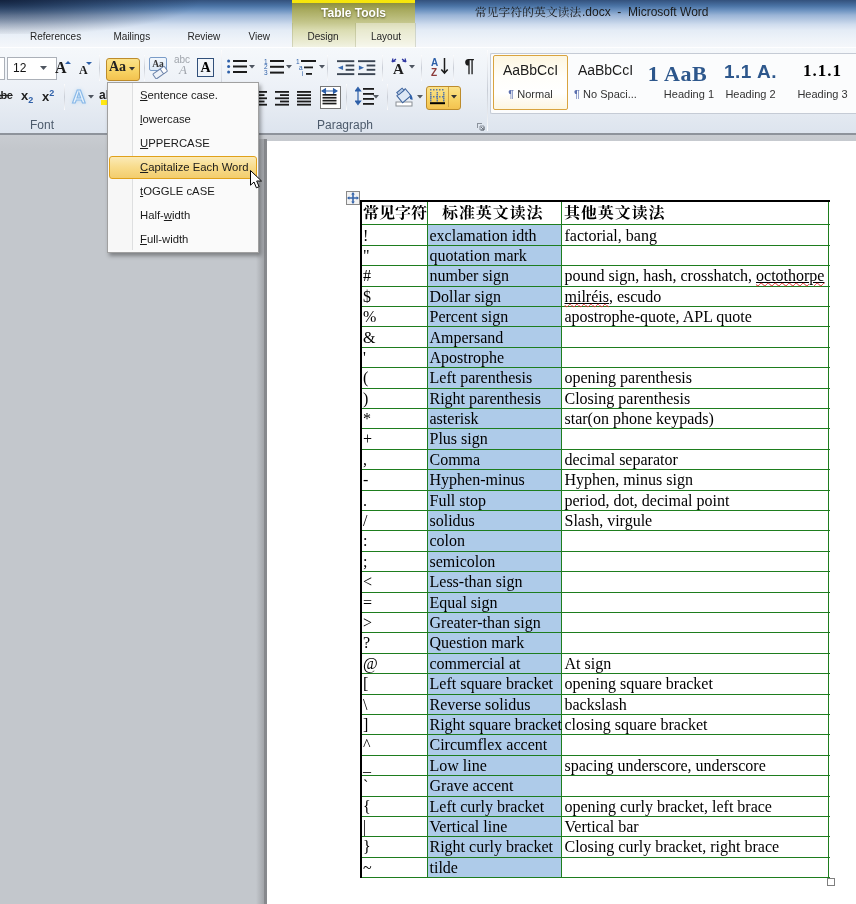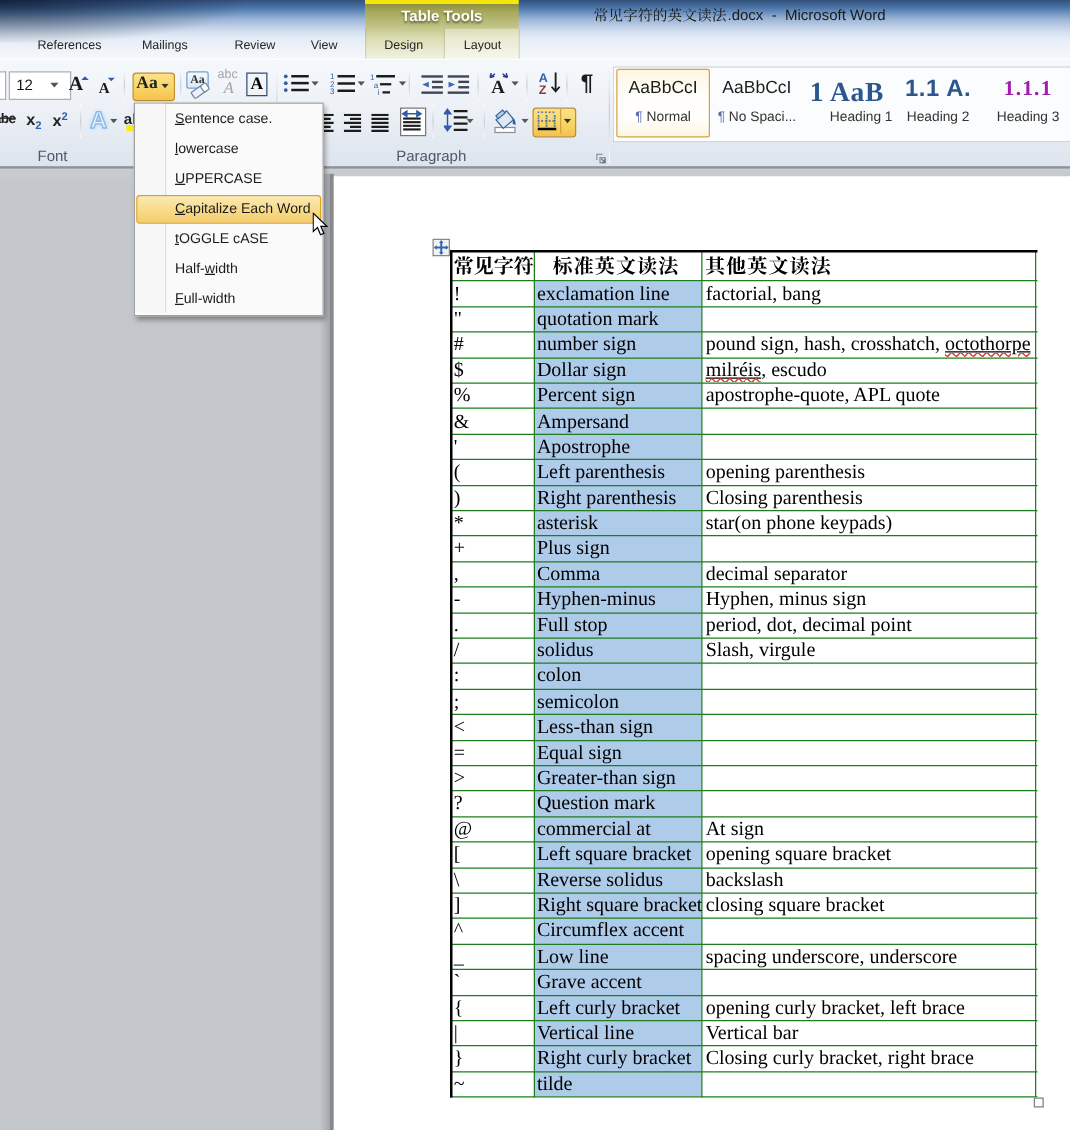--- a/index.html
+++ b/index.html
@@ -254,21 +254,21 @@
 <div class="ab" style="left:490px;top:53px;width:366px;height:59px;background:#fbfcfd;border:1px solid #c5cbd5;border-right:none;border-radius:2px 0 0 2px"></div>
 <div class="ab" style="left:493px;top:55px;width:73px;height:53px;border:1.5px solid #d9a43f;border-radius:2px;background:linear-gradient(#fdf6e0,#fffefa 40%,#fff 70%,#fdf6e0)"></div>
 <div class="ab" style="left:495px;top:61px;width:71px;text-align:center;white-space:nowrap;overflow:hidden"><span style="font-size:14px;color:#1c1c1c">AaBbCcI</span></div>
 <div class="ab" style="left:495px;top:88px;width:71px;text-align:center;font-size:11px;color:#333;white-space:nowrap"><span style="color:#5b6fae">¶</span> Normal</div>
 <div class="ab" style="left:570px;top:61px;width:71px;text-align:center;white-space:nowrap;overflow:hidden"><span style="font-size:14px;color:#1c1c1c">AaBbCcI</span></div>
 <div class="ab" style="left:570px;top:88px;width:71px;text-align:center;font-size:11px;color:#333;white-space:nowrap"><span style="color:#5b6fae">¶</span> No Spaci...</div>
 <div class="ab" style="left:641px;top:61px;width:73px;text-align:center;white-space:nowrap;overflow:hidden"><span style="font-size:22px;letter-spacing:.5px;font-weight:bold;color:#2d578c;font-family:'Liberation Serif'">1 AaB</span></div>
 <div class="ab" style="left:641px;top:88px;width:73px;text-align:right;font-size:11px;color:#333;white-space:nowrap">Heading 1</div>
 <div class="ab" style="left:714px;top:61px;width:73px;text-align:center;white-space:nowrap;overflow:hidden"><span style="font-size:19px;letter-spacing:.5px;font-weight:bold;color:#2d578c;font-family:Liberation Sans, sans-serif">1.1 A.</span></div>
 <div class="ab" style="left:714px;top:88px;width:73px;text-align:center;font-size:11px;color:#333;white-space:nowrap">Heading 2</div>
-<div class="ab" style="left:787px;top:61px;width:71px;text-align:center;white-space:nowrap;overflow:hidden"><span style="font-size:17px;letter-spacing:1px;font-weight:bold;color:#a21caf;font-family:'Liberation Serif'">1.1.1</span></div>
+<div class="ab" style="left:787px;top:61px;width:71px;text-align:center;white-space:nowrap;overflow:hidden"><span style="font-size:17px;letter-spacing:1px;font-weight:bold;color:#000000;font-family:'Liberation Serif'">1.1.1</span></div>
 <div class="ab" style="left:787px;top:88px;width:71px;text-align:center;font-size:11px;color:#333;white-space:nowrap">Heading 3</div>
 <div class="ab" style="left:0;top:135px;width:856px;height:769px;background:linear-gradient(#c9ccd1,#c3c7cc 14px)"></div>
 <div class="ab" style="left:256px;top:139px;width:8px;height:765px;background:linear-gradient(90deg,rgba(135,137,141,0),rgba(135,137,141,.55))"></div>
 <div class="ab" style="left:264px;top:139px;width:2.5px;height:765px;background:#87898d"></div>
 <div class="ab" style="left:266.5px;top:140.5px;width:590px;height:764px;background:#fff"></div>
 <div class="ab" style="left:360.0px;top:200.0px;width:469.5px;height:678.2px">
 <div class="ab" style="left:67.5px;top:24.5px;width:133.5px;height:652.5px;background:#aecbe9"></div>
 <div class="ab" style="left:0;top:24px;width:469.5px;height:1.34px;background:#1e7d1e"></div>
 <div class="ab" style="left:0;top:45px;width:469.5px;height:1.34px;background:#1e7d1e"></div>
 <div class="ab" style="left:0;top:65px;width:469.5px;height:1.34px;background:#1e7d1e"></div>
@@ -329,21 +329,21 @@
       <svg width="101" height="19" viewBox="0 -13.4 101 18.9" style="fill:#000">
         <path d="M9.3 -2.1 9.3 -1.9C11.3 -1.0 12.5 0.1 13.1 1.0C14.7 2.6 18.0 -1.2 9.3 -2.1ZM5.4 -2.5C4.5 -1.3 2.5 0.3 0.6 1.3L0.7 1.4C3.1 0.9 5.4 -0.1 6.8 -1.1C7.3 -1.0 7.6 -1.1 7.7 -1.3ZM10.1 -13.5V-11.0H6.0V-12.8C6.4 -12.9 6.5 -13.1 6.6 -13.3L4.1 -13.5V-11.0H0.9L1.0 -10.5H4.1V-3.2H0.5L0.7 -2.8H15.1C15.4 -2.8 15.5 -2.9 15.6 -3.0C14.8 -3.7 13.6 -4.6 13.6 -4.6L12.5 -3.2H12.0V-10.5H14.8C15.0 -10.5 15.2 -10.6 15.2 -10.8C14.6 -11.4 13.4 -12.2 13.4 -12.2L12.4 -11.0H12.0V-12.8C12.5 -12.9 12.6 -13.1 12.6 -13.3ZM6.0 -3.2V-5.4H10.1V-3.2ZM6.0 -10.5H10.1V-8.4H6.0ZM6.0 -8.0H10.1V-5.9H6.0Z"></path>
         <path d="M29.5 -10.0 28.0 -9.5V-12.7C28.4 -12.8 28.5 -12.9 28.6 -13.2L26.2 -13.4V-8.8L24.6 -8.3V-11.3C25.0 -11.3 25.2 -11.5 25.2 -11.7L22.8 -12.0V-7.6L21.1 -7.0L21.4 -6.6L22.8 -7.1V-1.1C22.8 0.5 23.6 0.8 25.6 0.8H27.9C31.7 0.8 32.5 0.5 32.5 -0.4C32.5 -0.7 32.4 -0.9 31.7 -1.2L31.7 -3.5H31.5C31.1 -2.4 30.8 -1.6 30.6 -1.2C30.5 -1.1 30.3 -1.0 30.0 -1.0C29.6 -0.9 28.9 -0.9 28.1 -0.9H25.7C24.9 -0.9 24.6 -1.1 24.6 -1.6V-7.8L26.2 -8.3V-1.9H26.5C27.2 -1.9 28.0 -2.3 28.0 -2.5V-4.7C28.4 -4.5 28.6 -4.4 28.7 -4.2C28.9 -3.9 28.9 -3.5 28.9 -2.9C29.7 -2.9 30.2 -3.1 30.7 -3.5C31.3 -4.0 31.5 -5.3 31.5 -9.2C31.8 -9.3 32.0 -9.4 32.1 -9.5L30.5 -10.9L29.5 -10.0H29.6ZM28.0 -9.0 29.7 -9.6C29.7 -6.5 29.6 -5.2 29.3 -5.0C29.3 -4.9 29.1 -4.9 28.9 -4.9C28.7 -4.9 28.3 -4.9 28.0 -4.9ZM20.3 -13.6C19.7 -10.5 18.5 -7.2 17.3 -5.2L17.5 -5.1C18.1 -5.6 18.6 -6.2 19.2 -6.8V1.4H19.5C20.2 1.4 21.0 1.0 21.0 0.9V-8.5C21.3 -8.6 21.4 -8.7 21.5 -8.8L20.7 -9.1C21.3 -10.1 21.8 -11.3 22.3 -12.5C22.7 -12.5 22.9 -12.6 22.9 -12.8Z"></path>
         <path d="M34.3 -11.6 34.4 -11.1H38.3V-9.3H38.6C39.4 -9.3 40.1 -9.6 40.1 -9.7V-11.1H43.4V-9.4H43.7C44.5 -9.4 45.2 -9.7 45.2 -9.8V-11.1H48.8C49.1 -11.1 49.2 -11.2 49.3 -11.3C48.7 -12.0 47.5 -12.8 47.5 -12.8L46.6 -11.6H45.2V-12.9C45.6 -13.0 45.8 -13.2 45.8 -13.4L43.4 -13.6V-11.6H40.1V-12.9C40.5 -13.0 40.6 -13.2 40.7 -13.4L38.3 -13.6V-11.6ZM40.7 -10.2V-7.9H38.7L36.8 -8.6V-4.1H34.3L34.4 -3.7H40.4C39.8 -1.7 38.2 0.0 34.4 1.2L34.5 1.4C39.5 0.5 41.5 -1.3 42.2 -3.7H42.4C43.3 -0.7 45.2 0.6 48.0 1.4C48.2 0.5 48.7 -0.1 49.4 -0.3L49.4 -0.5C46.6 -0.8 43.9 -1.6 42.7 -3.7H48.9C49.2 -3.7 49.3 -3.7 49.4 -3.9C48.8 -4.5 47.7 -5.4 47.7 -5.4L46.8 -4.1H46.7V-7.2C47.1 -7.3 47.3 -7.4 47.4 -7.6L45.5 -8.9L44.7 -7.9H42.6V-9.5C43.0 -9.6 43.1 -9.7 43.1 -9.9ZM38.6 -4.1V-7.4H40.7V-6.3C40.7 -5.6 40.6 -4.8 40.5 -4.1ZM44.9 -4.1H42.3C42.5 -4.8 42.6 -5.6 42.6 -6.3V-7.4H44.9Z"></path>
         <path d="M57.0 -13.6 56.8 -13.5C57.6 -12.7 58.3 -11.6 58.6 -10.5C60.4 -9.2 62.0 -13.0 57.0 -13.6ZM61.2 -9.5C60.9 -7.3 60.1 -5.4 58.8 -3.7C57.0 -5.1 55.7 -7.0 55.0 -9.5ZM64.1 -11.5 62.9 -9.9H51.4L51.5 -9.5H54.7C55.3 -6.5 56.3 -4.3 57.8 -2.6C56.2 -1.0 54.1 0.3 51.2 1.2L51.3 1.4C54.5 0.8 56.9 -0.2 58.7 -1.6C60.3 -0.2 62.1 0.7 64.3 1.4C64.6 0.5 65.3 -0.1 66.3 -0.2L66.3 -0.4C64.0 -0.9 61.9 -1.6 60.1 -2.8C61.9 -4.6 63.0 -6.8 63.5 -9.5H65.6C65.9 -9.5 66.0 -9.6 66.1 -9.7C65.3 -10.4 64.1 -11.5 64.1 -11.5Z"></path>
         <path d="M73.3 -5.8 73.2 -5.7C73.8 -5.3 74.5 -4.5 74.7 -3.8C76.2 -3.1 77.1 -5.9 73.3 -5.8ZM74.1 -7.9 73.9 -7.8C74.5 -7.4 75.2 -6.7 75.4 -6.0C76.9 -5.3 77.8 -8.2 74.1 -7.9ZM78.4 -2.4 78.3 -2.3C79.4 -1.4 80.8 0.0 81.4 1.2C83.3 2.1 84.1 -1.5 78.4 -2.4ZM69.3 -13.5 69.2 -13.4C69.8 -12.7 70.5 -11.6 70.7 -10.7C72.4 -9.6 73.7 -12.8 69.3 -13.5ZM71.7 -8.5C72.1 -8.6 72.3 -8.7 72.4 -8.8L70.9 -10.1L70.0 -9.3H68.0L68.2 -8.8L70.0 -8.8V-1.9C70.0 -1.6 69.9 -1.4 69.2 -1.0L70.5 1.0C70.7 0.9 70.9 0.6 71.0 0.3C72.1 -0.9 73.1 -2.0 73.5 -2.5L73.5 -2.7L71.7 -1.9ZM80.6 -12.5 79.6 -11.3H78.3V-13.0C78.7 -13.0 78.8 -13.2 78.8 -13.4L76.5 -13.6V-11.3H73.3L73.4 -10.8H76.5V-8.9H72.6L72.8 -8.4H80.9C80.8 -7.7 80.6 -6.8 80.4 -6.2L80.6 -6.0C81.3 -6.6 82.2 -7.5 82.7 -8.1C83.0 -8.1 83.2 -8.1 83.3 -8.3L81.7 -9.8L80.8 -8.9H78.3V-10.8H81.8C82.1 -10.8 82.2 -10.9 82.3 -11.1C81.6 -11.7 80.6 -12.5 80.6 -12.5ZM81.4 -4.7 80.4 -3.5H78.5C78.9 -4.6 79.2 -5.9 79.4 -7.5C79.8 -7.5 79.9 -7.6 80.0 -7.8L77.4 -8.2C77.4 -6.3 77.2 -4.8 76.8 -3.5H72.4L72.5 -3.0H76.6C75.7 -1.0 74.2 0.4 71.7 1.3L71.8 1.5C75.2 0.7 77.2 -0.7 78.3 -3.0H82.7C82.9 -3.0 83.1 -3.1 83.1 -3.3C82.5 -3.9 81.4 -4.7 81.4 -4.7Z"></path>
         <path d="M86.1 -3.4C85.9 -3.4 85.3 -3.4 85.3 -3.4V-3.1C85.7 -3.1 85.9 -3.0 86.2 -2.8C86.5 -2.6 86.6 -1.1 86.3 0.6C86.5 1.2 86.8 1.4 87.2 1.4C88.0 1.4 88.5 0.9 88.5 0.1C88.6 -1.3 87.9 -1.9 87.9 -2.8C87.9 -3.2 88.0 -3.8 88.2 -4.4C88.4 -5.3 89.6 -9.2 90.3 -11.3L90.0 -11.4C86.9 -4.4 86.9 -4.4 86.5 -3.7C86.4 -3.4 86.3 -3.4 86.1 -3.4ZM85.1 -9.7 85.0 -9.6C85.5 -9.1 86.2 -8.2 86.4 -7.4C88.1 -6.3 89.4 -9.5 85.1 -9.7ZM86.4 -13.4 86.3 -13.3C86.9 -12.7 87.6 -11.7 87.8 -10.8C89.5 -9.7 90.9 -13.0 86.4 -13.4ZM97.6 -11.5 96.6 -10.2H95.3V-12.9C95.7 -13.0 95.9 -13.1 95.9 -13.3L93.4 -13.6V-10.2H90.3L90.4 -9.8H93.4V-6.3H89.2L89.3 -5.9H93.2C92.6 -4.4 91.1 -2.1 90.1 -1.3C89.9 -1.2 89.5 -1.1 89.5 -1.1L90.4 1.1C90.6 1.1 90.7 1.0 90.8 0.8C93.6 0.1 95.9 -0.5 97.4 -1.0C97.7 -0.3 97.9 0.3 98.0 0.9C100.1 2.5 101.6 -1.7 95.9 -3.9L95.7 -3.9C96.2 -3.2 96.8 -2.3 97.2 -1.4C94.9 -1.2 92.6 -1.1 91.1 -1.1C92.6 -2.0 94.3 -3.5 95.3 -4.7C95.6 -4.7 95.8 -4.8 95.9 -4.9L93.8 -5.9H99.8C100.1 -5.9 100.2 -6.0 100.3 -6.1C99.5 -6.8 98.3 -7.7 98.3 -7.7L97.3 -6.3H95.3V-9.8H99.0C99.2 -9.8 99.4 -9.8 99.5 -10.0C98.8 -10.6 97.6 -11.5 97.6 -11.5Z"></path>
       </svg>
     </div>
 <div class="ab ser" style="left:3px;top:25.5px">!</div>
-<div class="ab ser" style="left:69.5px;top:25.5px;white-space:nowrap">exclamation line</div>
+<div class="ab ser" style="left:69.5px;top:25.5px;white-space:nowrap">exclamation idth</div>
 <div class="ab ser" style="left:204.5px;top:25.5px;white-space:nowrap">factorial, bang</div>
 <div class="ab ser" style="left:3px;top:45.9px">"</div>
 <div class="ab ser" style="left:69.5px;top:45.9px;white-space:nowrap">quotation mark</div>
 <div class="ab ser" style="left:3px;top:66.3px">#</div>
 <div class="ab ser" style="left:69.5px;top:66.3px;white-space:nowrap">number sign</div>
 <div class="ab ser" style="left:204.5px;top:66.3px;white-space:nowrap">pound sign, hash, crosshatch, <u class="sq"><i>octothorpe</i></u></div>
 <div class="ab ser" style="left:3px;top:86.7px">$</div>
 <div class="ab ser" style="left:69.5px;top:86.7px;white-space:nowrap">Dollar sign</div>
 <div class="ab ser" style="left:204.5px;top:86.7px;white-space:nowrap"><u class="sq"><i>milréis</i>,</u> escudo</div>
 <div class="ab ser" style="left:3px;top:107.1px">%</div>

